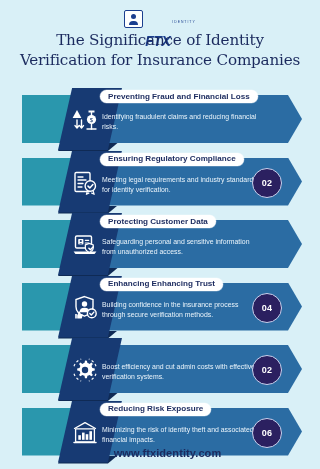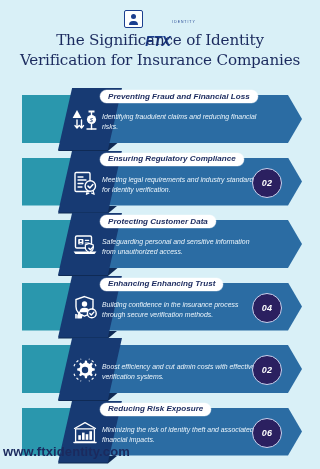--- a/index.html
+++ b/index.html
@@ -31,21 +31,21 @@
 
   .title{
     position:absolute;left:12px;right:12px;top:30px;
     text-align:center;color:#1b2a5e;
     font-family:"DejaVu Serif",serif;
     font-weight:normal;font-size:15.2px;line-height:1.32;
     letter-spacing:-0.2px;
   }
 
   
-  .rows{position:absolute;left:0;top:88px;width:320px;font-style:italic;}
+  .rows{position:absolute;left:0;top:88px;width:320px;}
   .row{position:relative;height:62.5px;}
 
   .teal-band{
     position:absolute;left:22px;top:7px;width:72px;height:48px;
     background:#2a97ad;
     clip-path:polygon(0 0,100% 0,82% 100%,0 100%);
   }
   .navy-para{
     position:absolute;left:58px;top:0px;width:64px;height:62px;
     background:#173a73;
@@ -84,22 +84,22 @@
   
   .icon{
     position:absolute;left:70px;top:17px;width:30px;height:30px;
     display:flex;align-items:center;justify-content:center;
     z-index:3;
   }
   .icon svg{display:block;}
 
   
   .footer{
-    position:absolute;left:3px;right:0;bottom:10px;text-align:left;
-    font-size:13px;font-weight:bold;color:#1b2a5e;letter-spacing:0.1px;
+    position:absolute;left:15px;right:0;bottom:10px;text-align:center;
+    font-size:11px;font-weight:bold;color:#1b2a5e;letter-spacing:0.1px;
   }
 </style>
 </head>
 <body>
 
 <div class="page">
 
   <div class="logo-wrap">
     <span class="logo-badge">
       <span class="head"></span>

